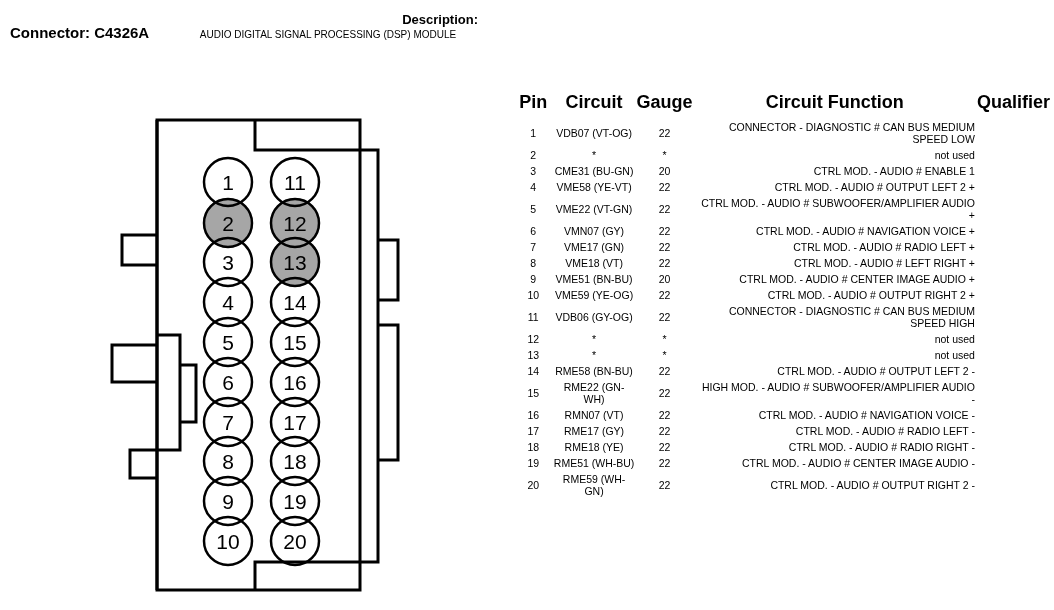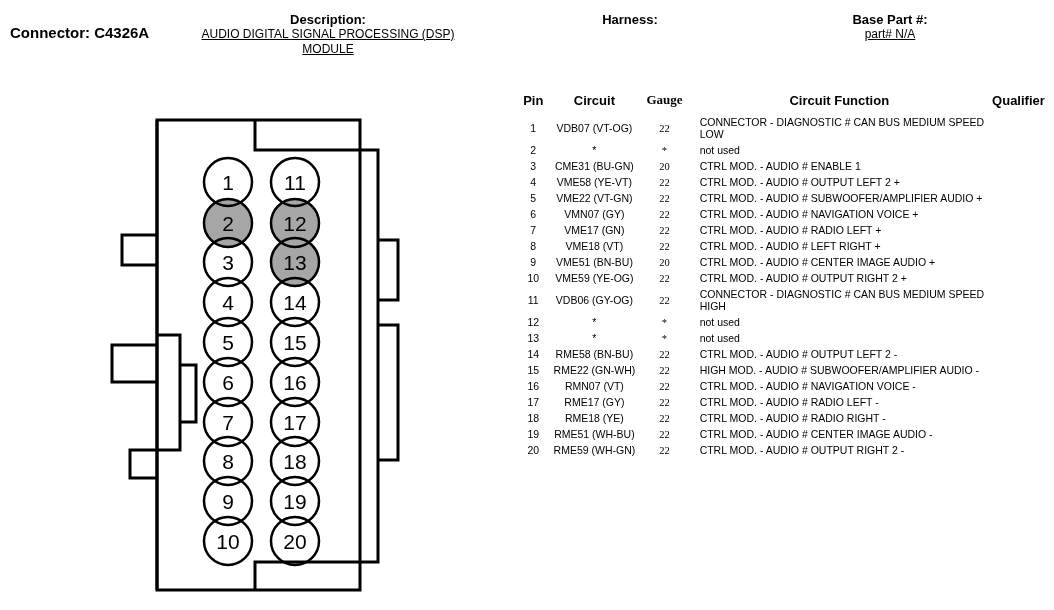--- a/index.html
+++ b/index.html
@@ -32,25 +32,25 @@
     white-space: nowrap;
   }
   .hdr-block {
     position: absolute;
     text-align: center;
   }
   .hdr-title {
     font-size: 13px;
     font-weight: bold;
     line-height: 15px;
+    text-align: right;
   }
   .hdr-value {
-    font-size: 12px;
+    font-size: 10px;
     line-height: 15px;
-    text-decoration: underline;
   }
   .hdr-desc { left: 178px; top: 12px; width: 300px; }
   .hdr-harness { left: 540px; top: 12px; width: 180px; }
   .hdr-base { left: 790px; top: 12px; width: 200px; }
 
   
   .drawing {
     position: absolute;
     left: 110px;
     top: 110px;
@@ -65,55 +65,50 @@
     left: 515px;
     top: 92px;
     width: 535px;
   }
   table.pintable {
     border-collapse: collapse;
     width: 535px;
     font-size: 10.5px;
   }
   table.pintable th {
-    font-size: 13px;
+    font-size: 18px;
     font-weight: bold;
     padding: 0 0 6px 0;
     vertical-align: bottom;
   }
   table.pintable td {
     padding: 2px 2px;
     vertical-align: middle;
   }
   .col-pin    { width: 34px; text-align: center; }
   .col-circ   { width: 86px; text-align: center; margin-left: 8px; }
-  .col-gauge  { width: 52px; text-align: center; font-family: Liberation Serif, serif; }
-  .col-func   { width: 300px; text-align: left; padding-left: 8px !important; }
+  .col-gauge  { width: 52px; text-align: center; }
+  .col-func   { width: 300px; text-align: right; padding-left: 8px !important; }
   .col-qual   { width: 60px; text-align: center; }
   th.col-func { text-align: center; padding-left: 0 !important; margin-top: 24px; }
 </style>
 </head>
 <body>
 
 <div class="header">
   <div class="hdr-connector">Connector: C4326A</div>
 
   <div class="hdr-block hdr-desc">
     <div class="hdr-title">Description:</div>
     <div class="hdr-value">AUDIO DIGITAL SIGNAL PROCESSING (DSP) MODULE</div>
   </div>
 
   <div class="hdr-block hdr-harness">
-    <div class="hdr-title">Harness:</div>
   </div>
 
-  <div class="hdr-block hdr-base">
-    <div class="hdr-title">Base Part #:</div>
-    <div class="hdr-value">part# N/A</div>
-  </div>
 </div>
 
 <div class="drawing">
   <svg width="370" height="490" viewBox="0 0 370 490" xmlns="http://www.w3.org/2000/svg">
     <g fill="none" stroke="#000000" stroke-width="3">
 
       <path d="M47,10 L250,10 L250,480 L47,480 Z"></path>
 
       <path d="M47,10 L47,480"></path>
 

